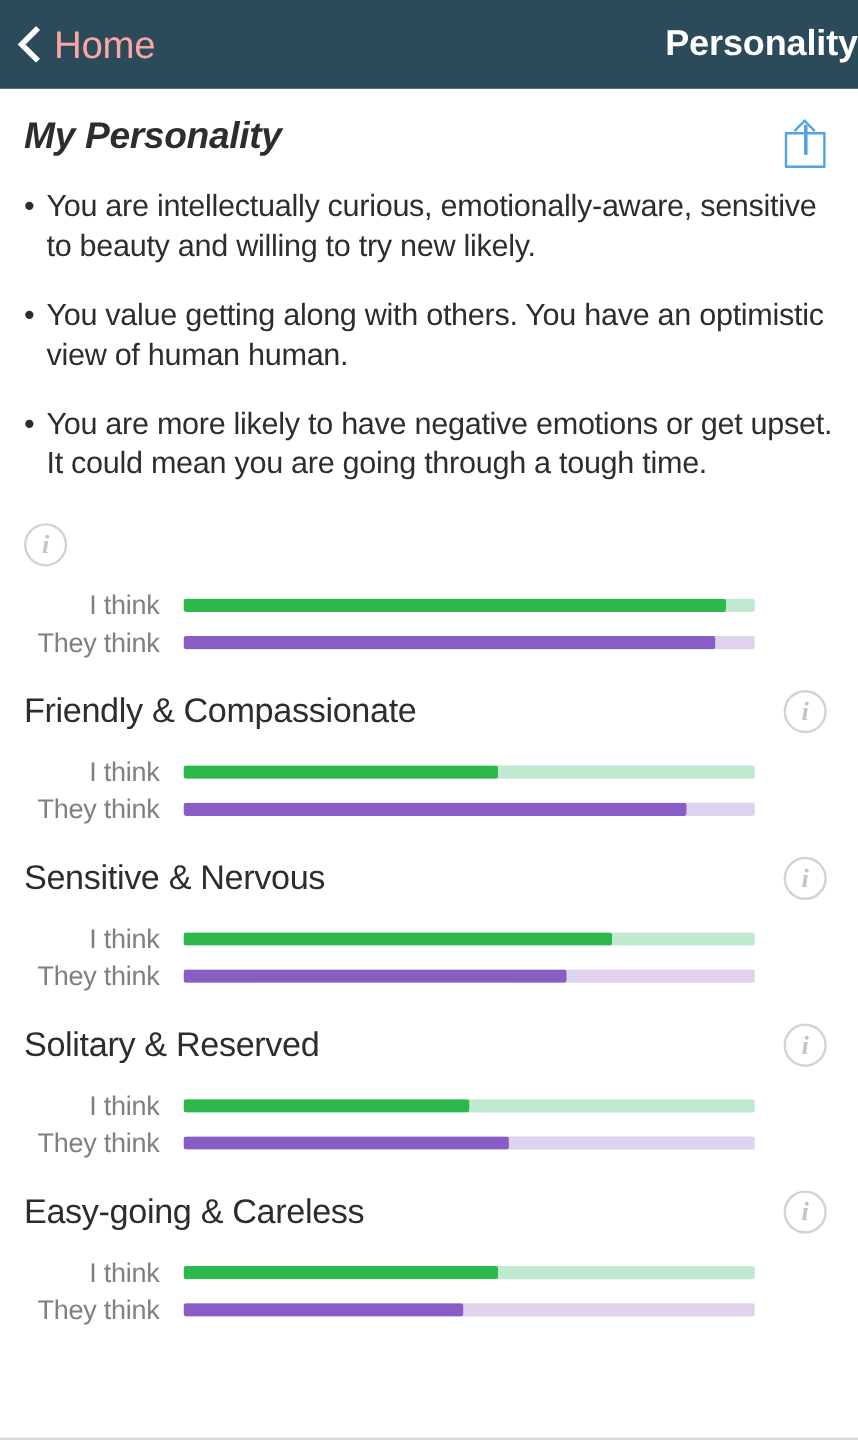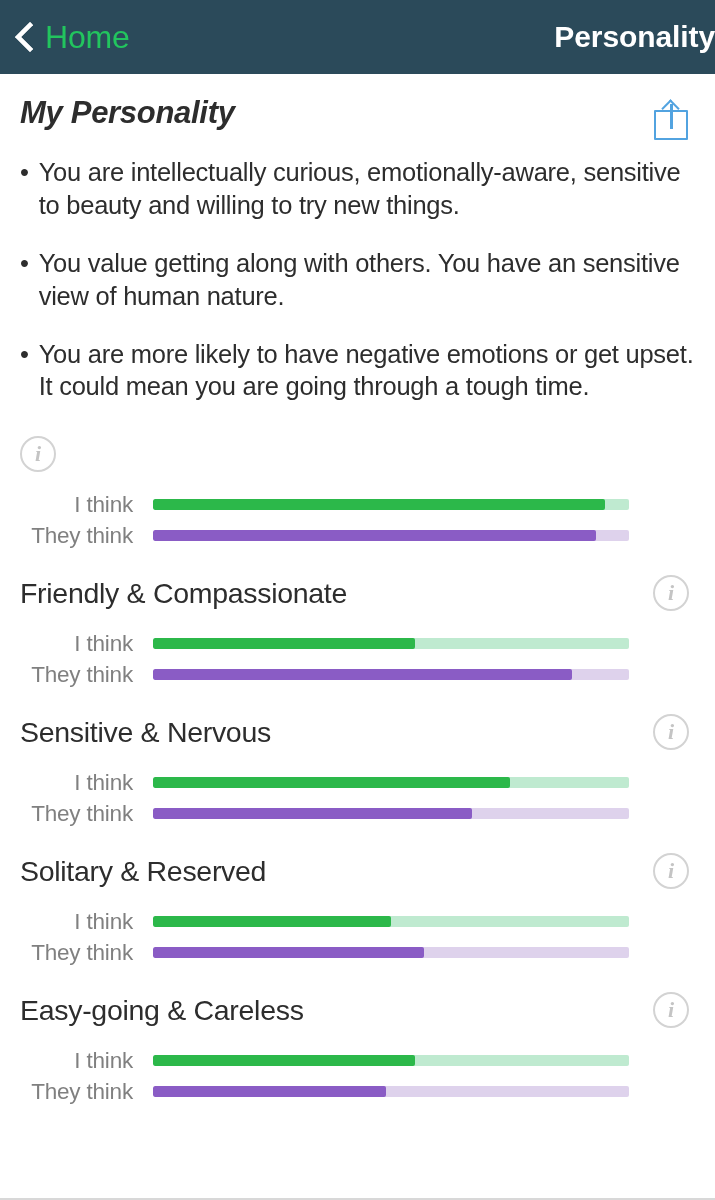--- a/index.html
+++ b/index.html
@@ -50,21 +50,21 @@
     left: 5px;
     top: 6px;
     width: 17px;
     height: 17px;
     border-left: 5px solid #ffffff;
     border-bottom: 5px solid #ffffff;
     transform: rotate(45deg);
     border-radius: 1px;
   }
   .nav-back-label {
-    color: #22c55e;
+    color: #fca5a5;
     font-size: 32px;
     font-weight: 400;
     letter-spacing: -0.2px;
     line-height: 1;
   }
   .nav-title {
     position: absolute;
     left: 0; right: 0;
     text-align: right;
     color: #ffffff;
@@ -252,25 +252,25 @@
       <div class="share-icon">
         <span class="box"></span>
         <span class="stem"></span>
         <span class="head"></span>
       </div>
     </div>
 
     <div class="bullets">
         <div class="bullet">
           <span class="dot">•</span>
-          <span class="txt">You are intellectually curious, emotionally-aware, sensitive to beauty and willing to try new things.</span>
+          <span class="txt">You are intellectually curious, emotionally-aware, sensitive to beauty and willing to try new likely.</span>
         </div>
         <div class="bullet">
           <span class="dot">•</span>
-          <span class="txt">You value getting along with others. You have an sensitive view of human nature.</span>
+          <span class="txt">You value getting along with others. You have an optimistic view of human human.</span>
         </div>
         <div class="bullet">
           <span class="dot">•</span>
           <span class="txt">You are more likely to have negative emotions or get upset. It could mean you are going through a tough time.</span>
         </div>
       </div>
 
     <div class="traits">
         <div class="trait">
           <div class="trait-head">

